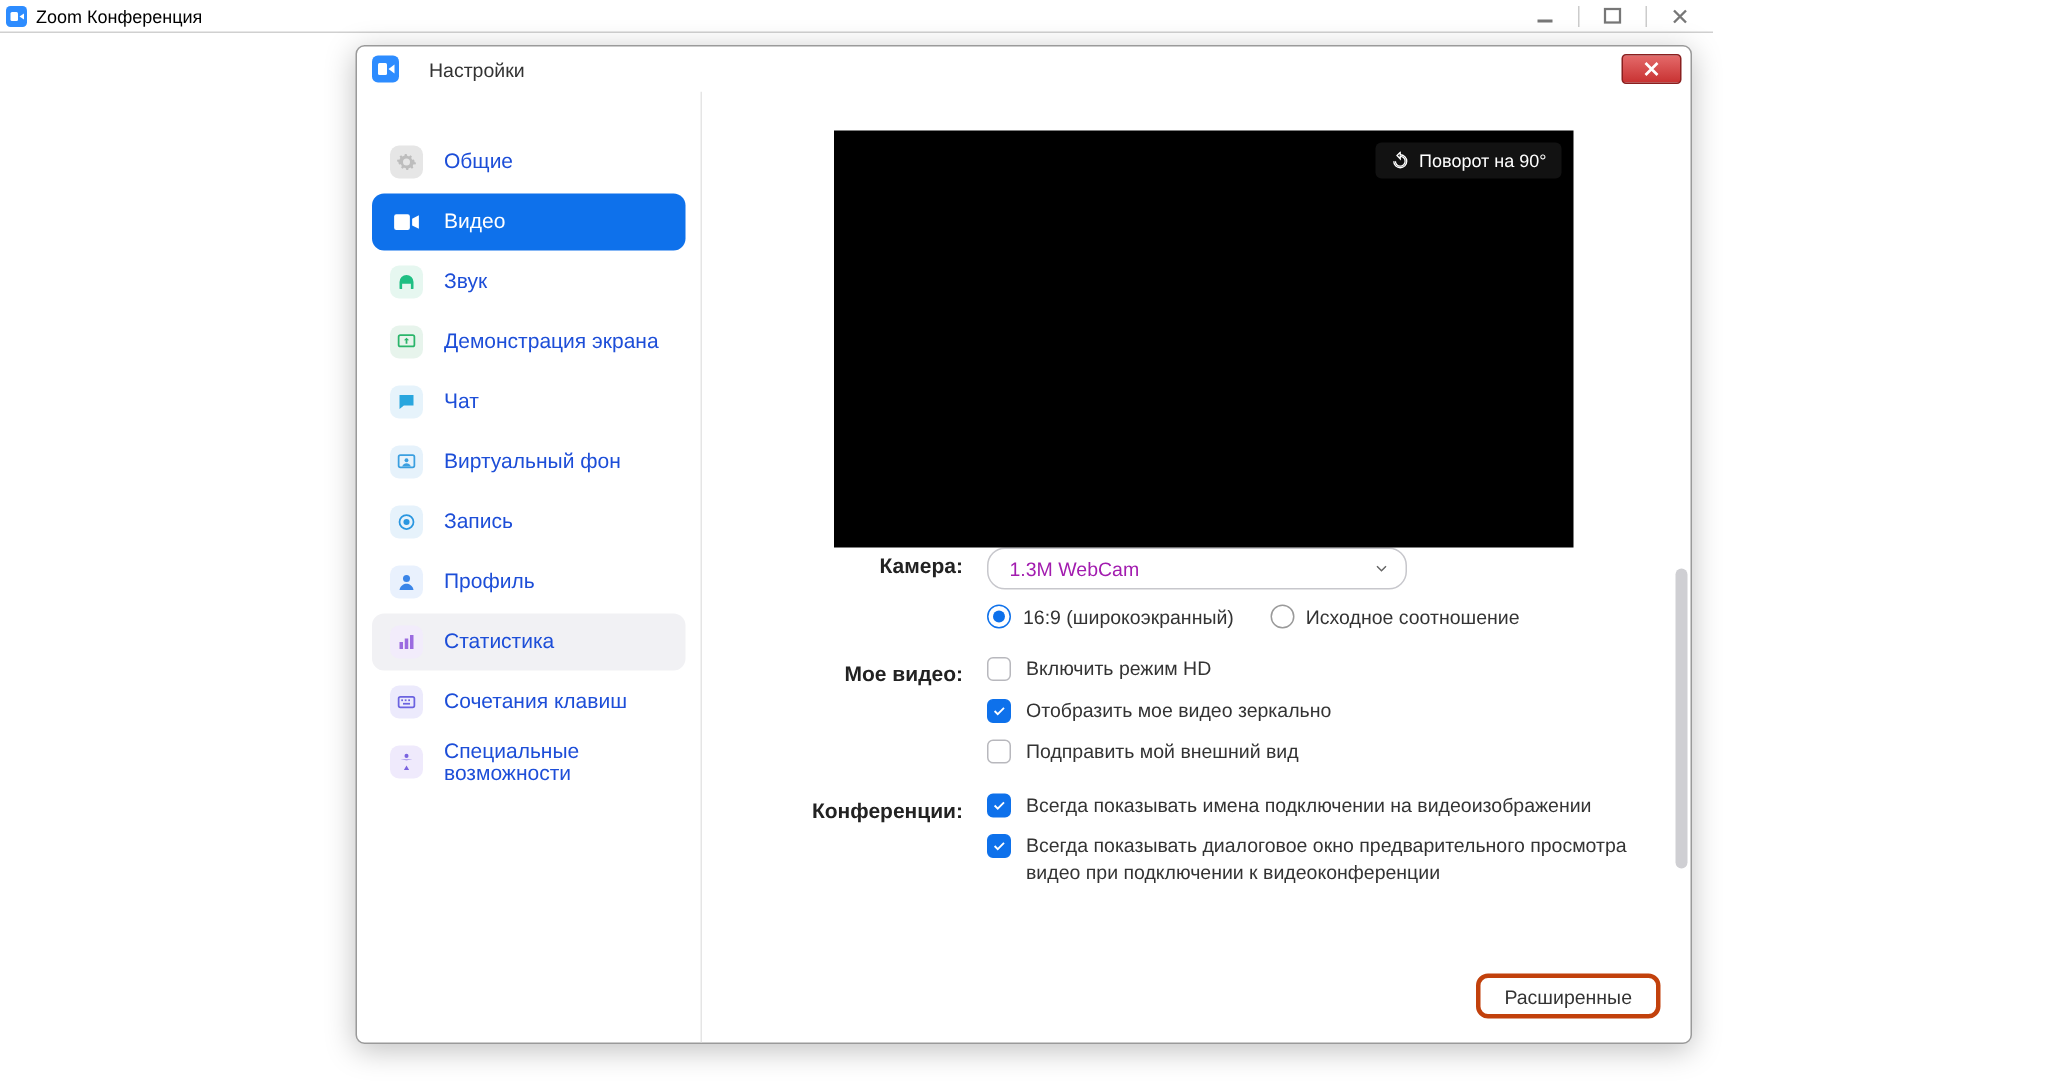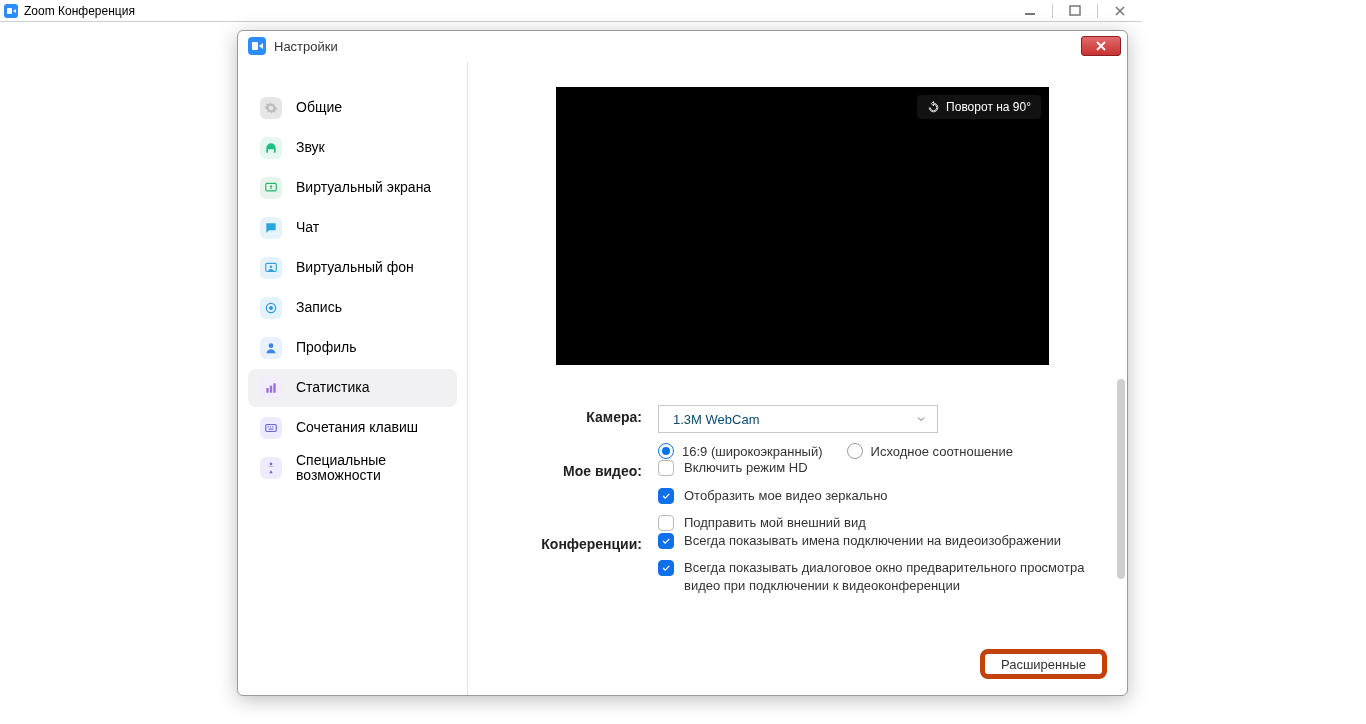--- a/index.html
+++ b/index.html
@@ -24,21 +24,21 @@
   .settings-dialog {
     position:absolute; left:237px; top:30px; width:891px; height:666px;
     background:#fff; border:1px solid #9a9a9a; border-radius:6px;
     box-shadow: 0 4px 20px rgba(0,0,0,0.25);
     display:flex; flex-direction:column;
   }
   .dlg-titlebar {
     height:30px; display:flex; align-items:center; justify-content:space-between;
     padding:0 6px 0 10px; border-bottom: none;
   }
-  .dlg-left { display:flex; align-items:center; gap:8px;text-align:center; }
+  .dlg-left { display:flex; align-items:center; gap:20px;text-align:center; }
   .dlg-icon { width:18px; height:18px; background:#2D8CFF; border-radius:4px; position:relative;}
   .dlg-icon::after{content:"";position:absolute;left:4px;top:5px;width:6px;height:8px;background:#fff;border-radius:1px;}
   .dlg-icon::before{content:"";position:absolute;left:11px;top:6px;width:0;height:0;border-top:3px solid transparent;border-bottom:3px solid transparent;border-right:4px solid #fff;}
   .dlg-title { font-size:13px; color:#333; }
   .dlg-close {
     width:40px; height:20px; border-radius:3px;
     background: linear-gradient(#e46a6a, #c83232);
     border:1px solid #8a1f1f;
     display:flex; align-items:center; justify-content:center;
     color:#fff; font-size:12px; font-weight:bold;
@@ -48,21 +48,21 @@
 
   
   .nav {
     width:230px; border-right:1px solid #e5e5e5;
     padding:28px 10px 10px 10px;
     display:flex; flex-direction:column; gap:2px;
   }
   .nav-item {
     display:flex; align-items:center; gap:14px;
     height:38px; padding:0 12px; border-radius:8px;
-    font-size:14px; color:#000000; cursor:default;
+    font-size:14px; color:#1d4ed8; cursor:default;
   }
   .nav-item.active { background:#0E71EB; color:#fff; }
   .nav-item.hover { background:#f1f1f4; }
   .nav-ic {
     width:22px; height:22px; border-radius:6px;
     display:flex; align-items:center; justify-content:center;
     flex-shrink:0;
   }
   .nav-item .nav-label { line-height:1.1; }
 
@@ -95,28 +95,28 @@
     width:493px; height:278px; background:#000; position:relative; margin-left:48px;text-decoration:underline;
   }
   .rotate-chip {
     position:absolute; top:8px; right:8px;
     background:rgba(20,20,20,0.92); color:#fff; font-size:12px;
     padding:5px 10px; border-radius:4px;
     display:flex; align-items:center; gap:6px;
   }
   .rotate-chip svg { fill:none; stroke:#fff; stroke-width:1.6; }
 
-  .form { margin-top:40px; display:flex; flex-direction:column; max-width:640px; }
+  .form { display:flex; flex-direction:column; gap:18px; max-width:640px; }
   .row { display:flex; align-items:flex-start; }
   .row-label { width:150px; text-align:right; font-size:14px; color:#222; font-weight:600; padding-right:16px; padding-top:4px;}
   .row-body { flex:1; display:flex; flex-direction:column; gap:10px; }
 
   .select {
-    width:280px; height:28px; border:1px solid #c7c7cc; border-radius:0;
-    background:#fff; font-size:13px; color:#0c4a6e;
+    width:280px; height:28px; border:1px solid #c7c7cc; border-radius:12px;
+    background:#fff; font-size:13px; color:#a21caf;
     display:flex; align-items:center; justify-content:space-between;
     padding:0 10px 0 14px;
   }
   .select svg { stroke:#666; }
 
   .radio-line { display:flex; align-items:center; gap:24px; font-size:13px; color:#333; }
   .radio { display:flex; align-items:center; gap:8px; }
   .radio .dot {
     width:16px; height:16px; border-radius:50%; border:1px solid #9a9a9a;
     display:flex; align-items:center; justify-content:center; background:#fff;
@@ -128,21 +128,21 @@
   .chk {
     width:16px; height:16px; border:1px solid #b8b8bd; border-radius:4px; background:#fff;
     flex-shrink:0; display:flex; align-items:center; justify-content:center; margin-top:1px;
   }
   .chk.on { background:#0E71EB; border-color:#0E71EB; }
   .chk.on svg { stroke:#fff; }
 
   .advanced-btn {
     position:absolute; right:20px; bottom:16px;
     height:30px; padding:0 16px;
-    border:5px solid #c2410c; border-radius:8px; background:#fff;
+    border:3px solid #c2410c; border-radius:8px; background:#fff;
     font-size:13px; color:#333;
     display:flex; align-items:center;
   }
 
   .scrollbar-track {
     position:absolute; right:2px; top:28px; bottom:60px; width:8px;
   }
   .scrollbar-thumb {
     position:absolute; right:0; top:290px; width:8px; height:200px;
     background:#cfcfd3; border-radius:4px;
@@ -198,38 +198,47 @@
 
         <div class="nav-item">
           <span class="nav-ic ic-general">
             <svg width="14" height="14" viewBox="0 0 24 24">
                 <path d="M12 8a4 4 0 100 8 4 4 0 000-8zm9 4l2 .9-.8 2-2.1-.3a7 7 0 01-1.1 1.9l.9 1.9-1.7 1.3-1.6-1.3a7 7 0 01-2.2.7l-.5 2.1h-2.1l-.5-2.1a7 7 0 01-2.2-.7l-1.6 1.3-1.7-1.3.9-1.9a7 7 0 01-1.1-1.9l-2.1.3-.8-2L3 12l-2-.9.8-2 2.1.3A7 7 0 015 7.5l-.9-1.9L5.8 4.3l1.6 1.3a7 7 0 012.2-.7L10.1 2.8h2.1l.5 2.1a7 7 0 012.2.7l1.6-1.3 1.7 1.3-.9 1.9a7 7 0 011.1 1.9l2.1-.3.8 2z"></path>
               </svg>
           </span>
           <span class="nav-label">Общие</span>
         </div>
 
+        <div class="nav-item active">
+          <span class="nav-ic ic-video">
+            <svg width="18" height="14" viewBox="0 0 24 18" fill="#fff">
+                <rect x="1" y="2" width="14" height="14" rx="2"></rect>
+                <path d="M17 6l6-3v12l-6-3z"></path>
+              </svg>
+          </span>
+          <span class="nav-label">Видео</span>
+        </div>
 
         <div class="nav-item">
           <span class="nav-ic ic-audio">
             <svg width="14" height="14" viewBox="0 0 24 24">
                 <path d="M4 14v-2a8 8 0 0116 0v2M4 14h3v6H5a1 1 0 01-1-1v-5zm16 0h-3v6h2a1 1 0 001-1v-5z"></path>
               </svg>
           </span>
           <span class="nav-label">Звук</span>
         </div>
 
         <div class="nav-item">
           <span class="nav-ic ic-share">
             <svg width="14" height="14" viewBox="0 0 24 24">
                 <rect x="3" y="4" width="18" height="13" rx="2" fill="none" stroke="#2ab56a" stroke-width="2"></rect>
                 <path d="M12 7l3 3h-2v4h-2v-4H9z"></path>
               </svg>
           </span>
-          <span class="nav-label">Виртуальный экрана</span>
+          <span class="nav-label">Демонстрация экрана</span>
         </div>
 
         <div class="nav-item">
           <span class="nav-ic ic-chat">
             <svg width="14" height="14" viewBox="0 0 24 24">
                 <path d="M4 4h16v12H9l-5 4V4z"></path>
               </svg>
           </span>
           <span class="nav-label">Чат</span>
         </div>

